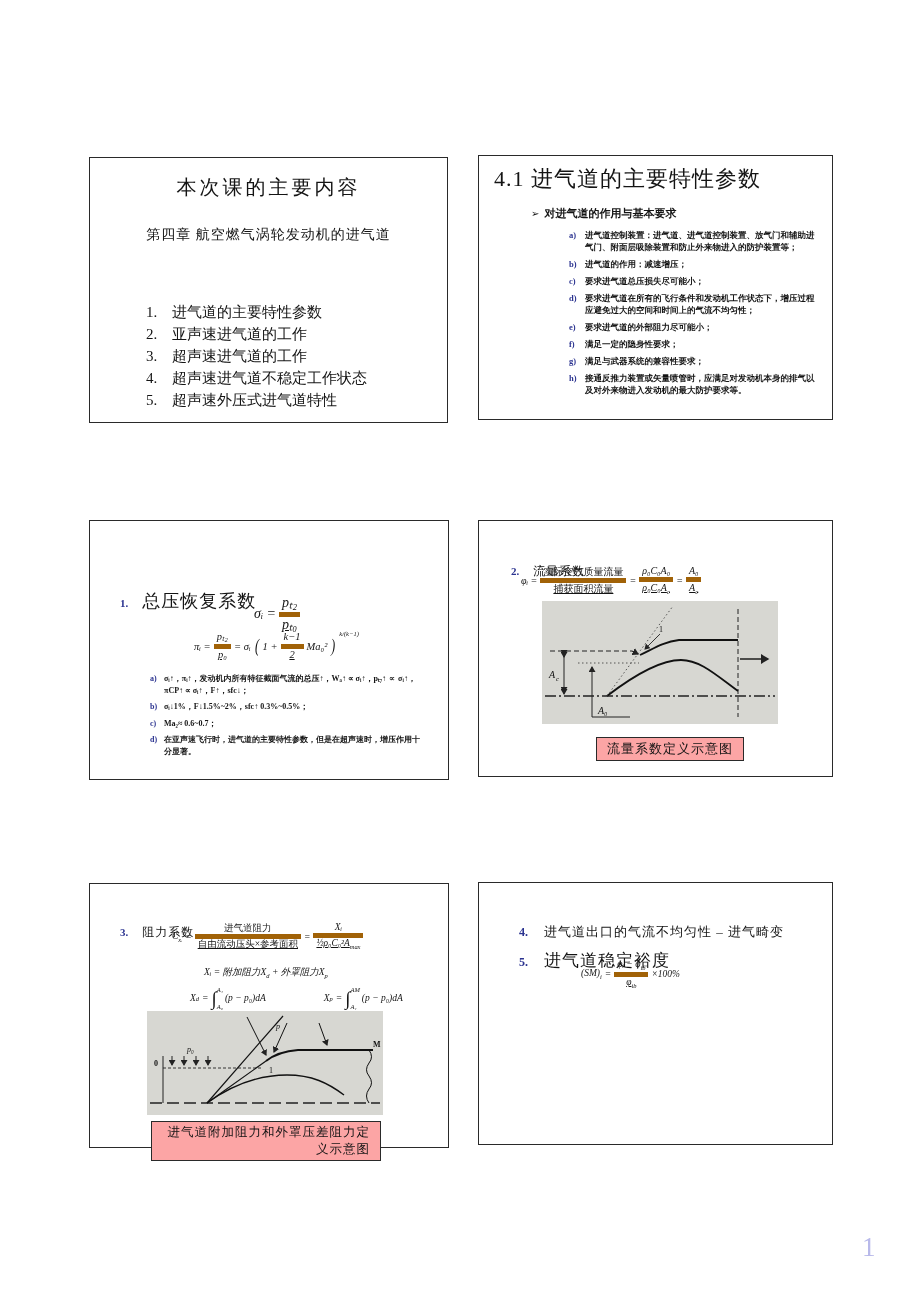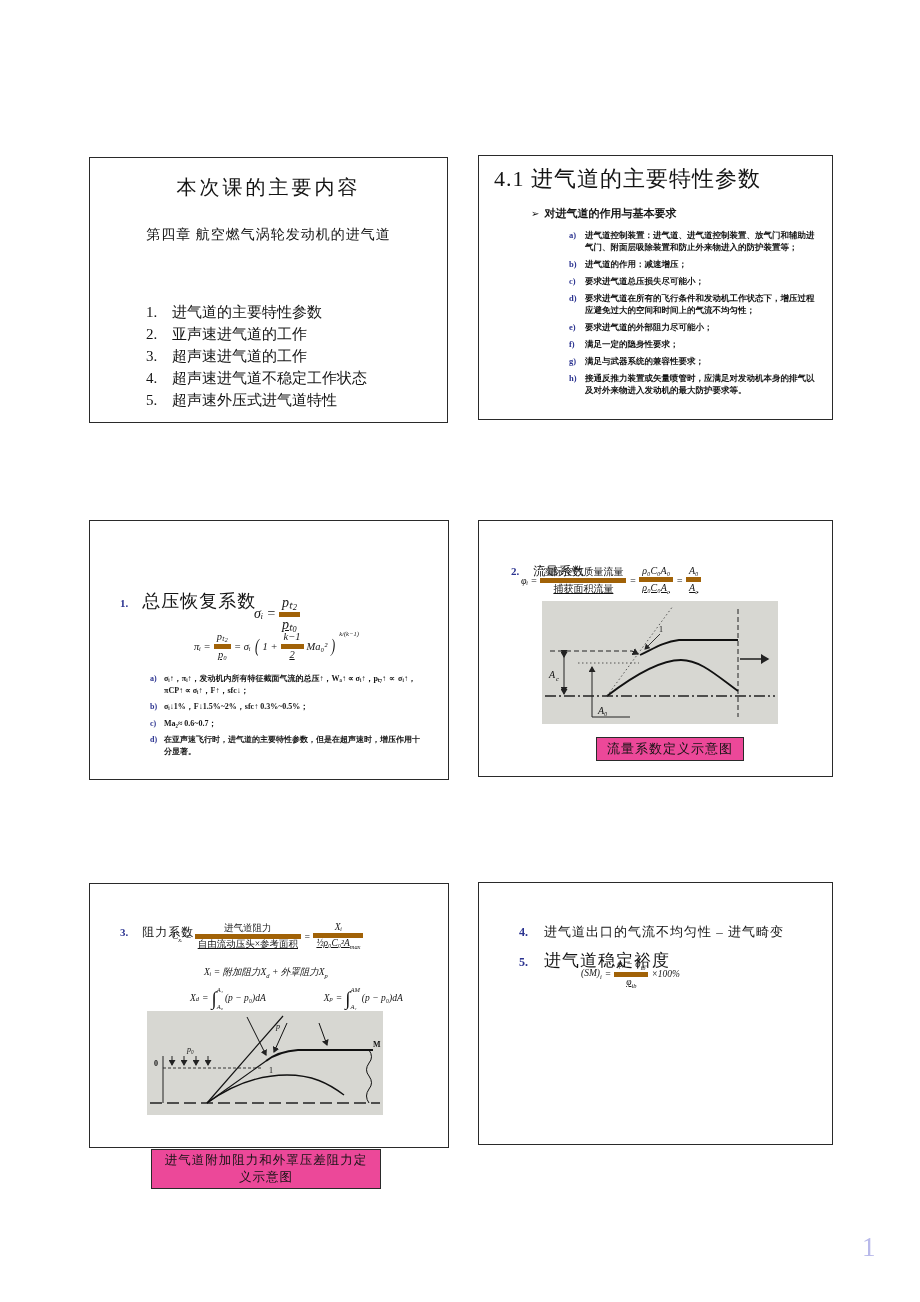--- a/index.html
+++ b/index.html
@@ -13,21 +13,21 @@
   .math { font-family:"Liberation Serif", serif; font-style:italic; }
   .f { display:flex; align-items:center; gap:3px; white-space:nowrap; }
   .frac { display:inline-block; vertical-align:middle; text-align:center; line-height:1.2; font-style:italic; }
   .frac .fn { display:block; border-bottom:5px solid #a16207; padding:0 3px; }
   .frac .fd { display:block; padding:0 3px;text-decoration:underline; }
   .frac .cjk { font-style:normal; }
   .paren { font-size:170%; font-weight:400; transform:scaleX(.7); }
   .supfrac { align-self:flex-start; font-size:6.5px; margin-top:-1px; font-style:italic; }
   .nw { white-space:nowrap; }
   sub { font-size:68%; }
-  .cap { border:1px solid #2a2a2a; padding:2px 10px; text-align:center; background:#ec4899; }
+  .cap { border:1px solid #2a2a2a; padding:2px 10px; text-align:right; background:#fca5a5; }
   .figure { background:#d7d7d2; display:block; }
   
   .s1-title { left:0; right:0; top:16px; text-align:center; font-size:20px; letter-spacing:3px; }
   .s1-sub   { left:0; right:0; top:68px; text-align:center; font-size:14px; letter-spacing:1px; }
   .s1-note  { left:0; right:0; top:106px; text-align:center; font-size:11px; font-weight:bold; font-style:italic; }
   .s1-list  { left:56px; top:143px; font-size:15px; }
   .s1-list .row { line-height:22px; }
   .s1-list .n { display:inline-block; width:26px; }
   
   .s2-title { left:15px; top:8px; font-size:22px; letter-spacing:1px; }
@@ -275,21 +275,21 @@
     <line x1="100" y1="6" x2="119" y2="44" stroke="#111" stroke-width="1" marker-end="url(#ah2)"></line>
     <line x1="140" y1="12" x2="127" y2="41" stroke="#111" stroke-width="1" marker-end="url(#ah2)"></line>
     <line x1="172" y1="12" x2="180" y2="34" stroke="#111" stroke-width="1" marker-end="url(#ah2)"></line>
     <path d="M 222 39 q 5 7 0 13 q -5 7 0 13 q 5 7 0 13 q -5 7 0 14" fill="none" stroke="#111" stroke-width="1"></path>
     <text x="7" y="55" font-size="8" font-weight="bold" fill="#111">0</text>
     <text x="40" y="41" font-size="8" font-style="italic" fill="#111">p₀</text>
     <text x="129" y="18" font-size="8" font-style="italic" fill="#111">p</text>
     <text x="122" y="62" font-size="8" fill="#111">1</text>
     <text x="226" y="36" font-size="8" font-weight="bold" fill="#111">M</text>
   </svg>
-  <div class="abs cap" style="left:61px;top:237px;width:230px;font-size:12.5px;letter-spacing:1px;margin-top:28px;">进气道附加阻力和外罩压差阻力定义示意图</div>
+  <div class="abs cap" style="left:61px;top:237px;width:230px;font-size:12.5px;letter-spacing:1px;">进气道附加阻力和外罩压差阻力定义示意图</div>
 </div>
 
 <div class="slide" style="left:478px;top:882px;width:355px;height:263px;">
   <div class="abs hrow" style="left:40px;top:16px;gap:16px;">
     <span class="n blue" style="font-size:12px;">4.</span>
     <span class="t" style="font-size:13px;">进气道出口的气流不均匀性 – 进气畸变</span>
   </div>
   <div class="abs hrow" style="left:40px;top:42px;gap:16px;">
     <span class="n blue" style="font-size:12px;">5.</span>
     <span class="t" style="font-size:17px;">进气道稳定裕度</span>

